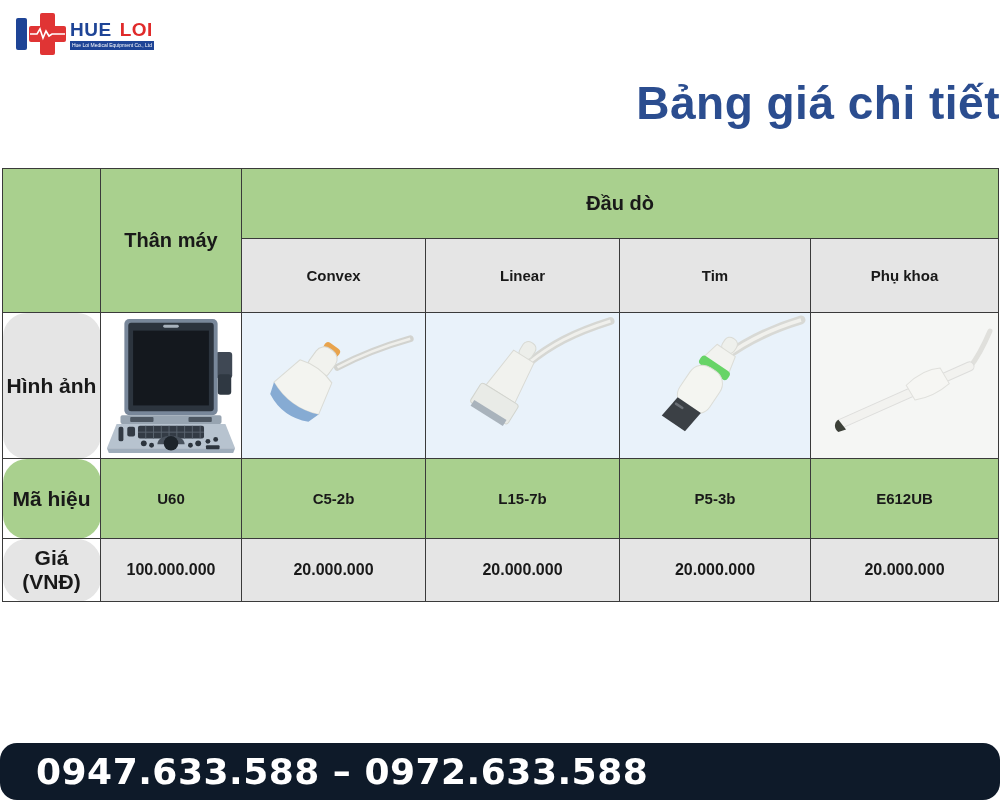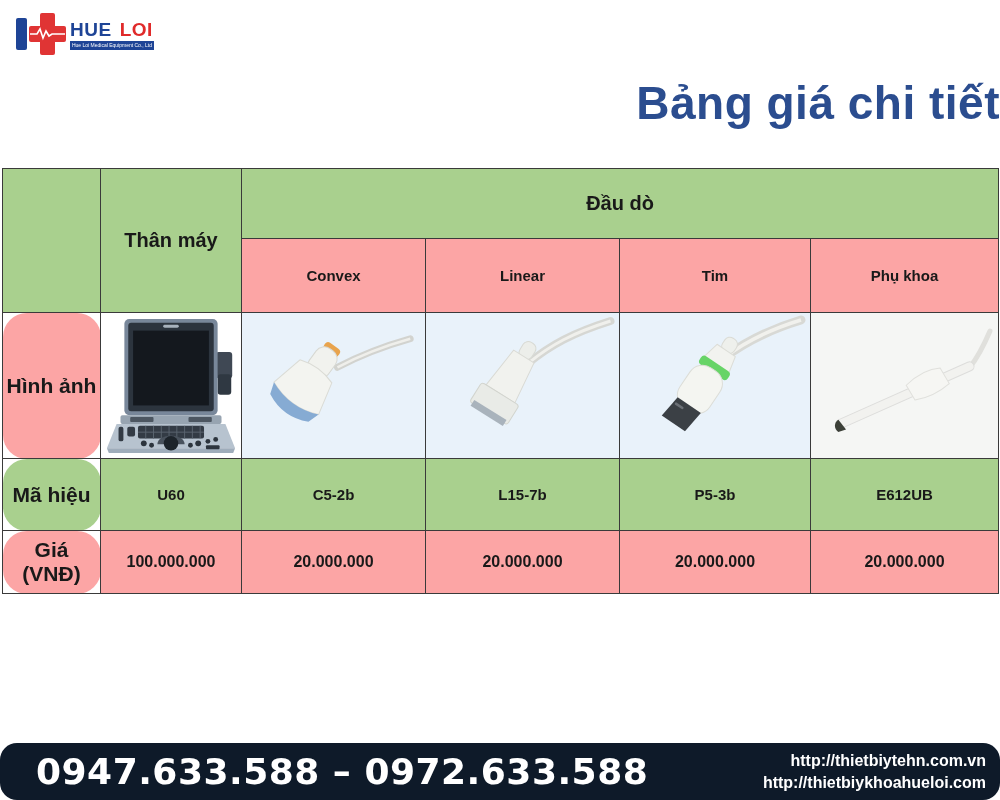--- a/index.html
+++ b/index.html
@@ -26,21 +26,21 @@
 
   
   .page-title { position:absolute; top:76px; left:0; width:100%; text-align:right;
                 font-size:46px; font-weight:bold; color:#2b4d8f; letter-spacing:0.5px; }
 
   
   table.price-table { position:absolute; top:168px; left:2px; width:996px;
                       border-collapse:collapse; table-layout:fixed; }
   table.price-table td { border:1px solid #3a3a3a; text-align:center; vertical-align:middle; padding:0;margin-top:17px; }
   .bg-green  { background:#a9d08e; }
-  .bg-lgreen { background:#fca5a5; }
+  .bg-lgreen { background:#e5e5e5; }
   .bg-blue   { background:#e9f2fa; }
   .bg-gray   { background:#f5f6f4; }
   .bg-white  { background:#ffffff; }
   .cell-lbl   { font-size:21px; font-weight:bold;border-radius:24px; }
   .cell-hdr   { font-size:20px; font-weight:bold; }
   .cell-sub   { font-size:15px; font-weight:bold; }
   .cell-val   { font-size:15px; font-weight:bold; }
   .cell-price { font-size:16px; font-weight:bold; }
   .img-cell svg { display:block; margin:0 auto; }
 
@@ -182,21 +182,21 @@
         <path d="M158,52 C166,42 172,30 178,16" stroke="#e0e0dc" stroke-width="5" fill="none" stroke-linecap="round"></path>
         <g transform="rotate(-24 92 80)">
           <rect x="18" y="76" width="150" height="9" rx="4.5" fill="#f2f2ef" stroke="#dddddb"></rect>
           <path d="M98,72 Q120,64 136,70 L138,88 Q118,94 100,89 Z" fill="#f6f6f3" stroke="#e0e0dc"></path>
           <path d="M22,76 a7,7 0 0 0 -5,11 l8,1 z" fill="#3c4038"></path>
         </g>
       </svg>
     </td>
   </tr>
 
-  <tr style="height:72px">
+  <tr style="height:80px">
     <td class="bg-green cell-lbl">Mã hiệu</td>
     <td class="bg-green cell-val">U60</td>
     <td class="bg-green cell-val">C5-2b</td>
     <td class="bg-green cell-val">L15-7b</td>
     <td class="bg-green cell-val">P5-3b</td>
     <td class="bg-green cell-val">E612UB</td>
   </tr>
 
   <tr style="height:63px">
     <td class="bg-lgreen cell-lbl">Giá (VNĐ)</td>
@@ -204,17 +204,13 @@
     <td class="bg-lgreen cell-price">20.000.000</td>
     <td class="bg-lgreen cell-price">20.000.000</td>
     <td class="bg-lgreen cell-price">20.000.000</td>
     <td class="bg-lgreen cell-price">20.000.000</td>
   </tr>
 </tbody>
   </table>
 
 <div class="footer">
   <div class="footer-phones">0947.633.588 – 0972.633.588</div>
-  <div class="footer-urls">
-    <div>http://thietbiytehn.com.vn</div>
-    <div>http://thietbiykhoahueloi.com</div>
-  </div>
 </div>
 
 </body></html>

